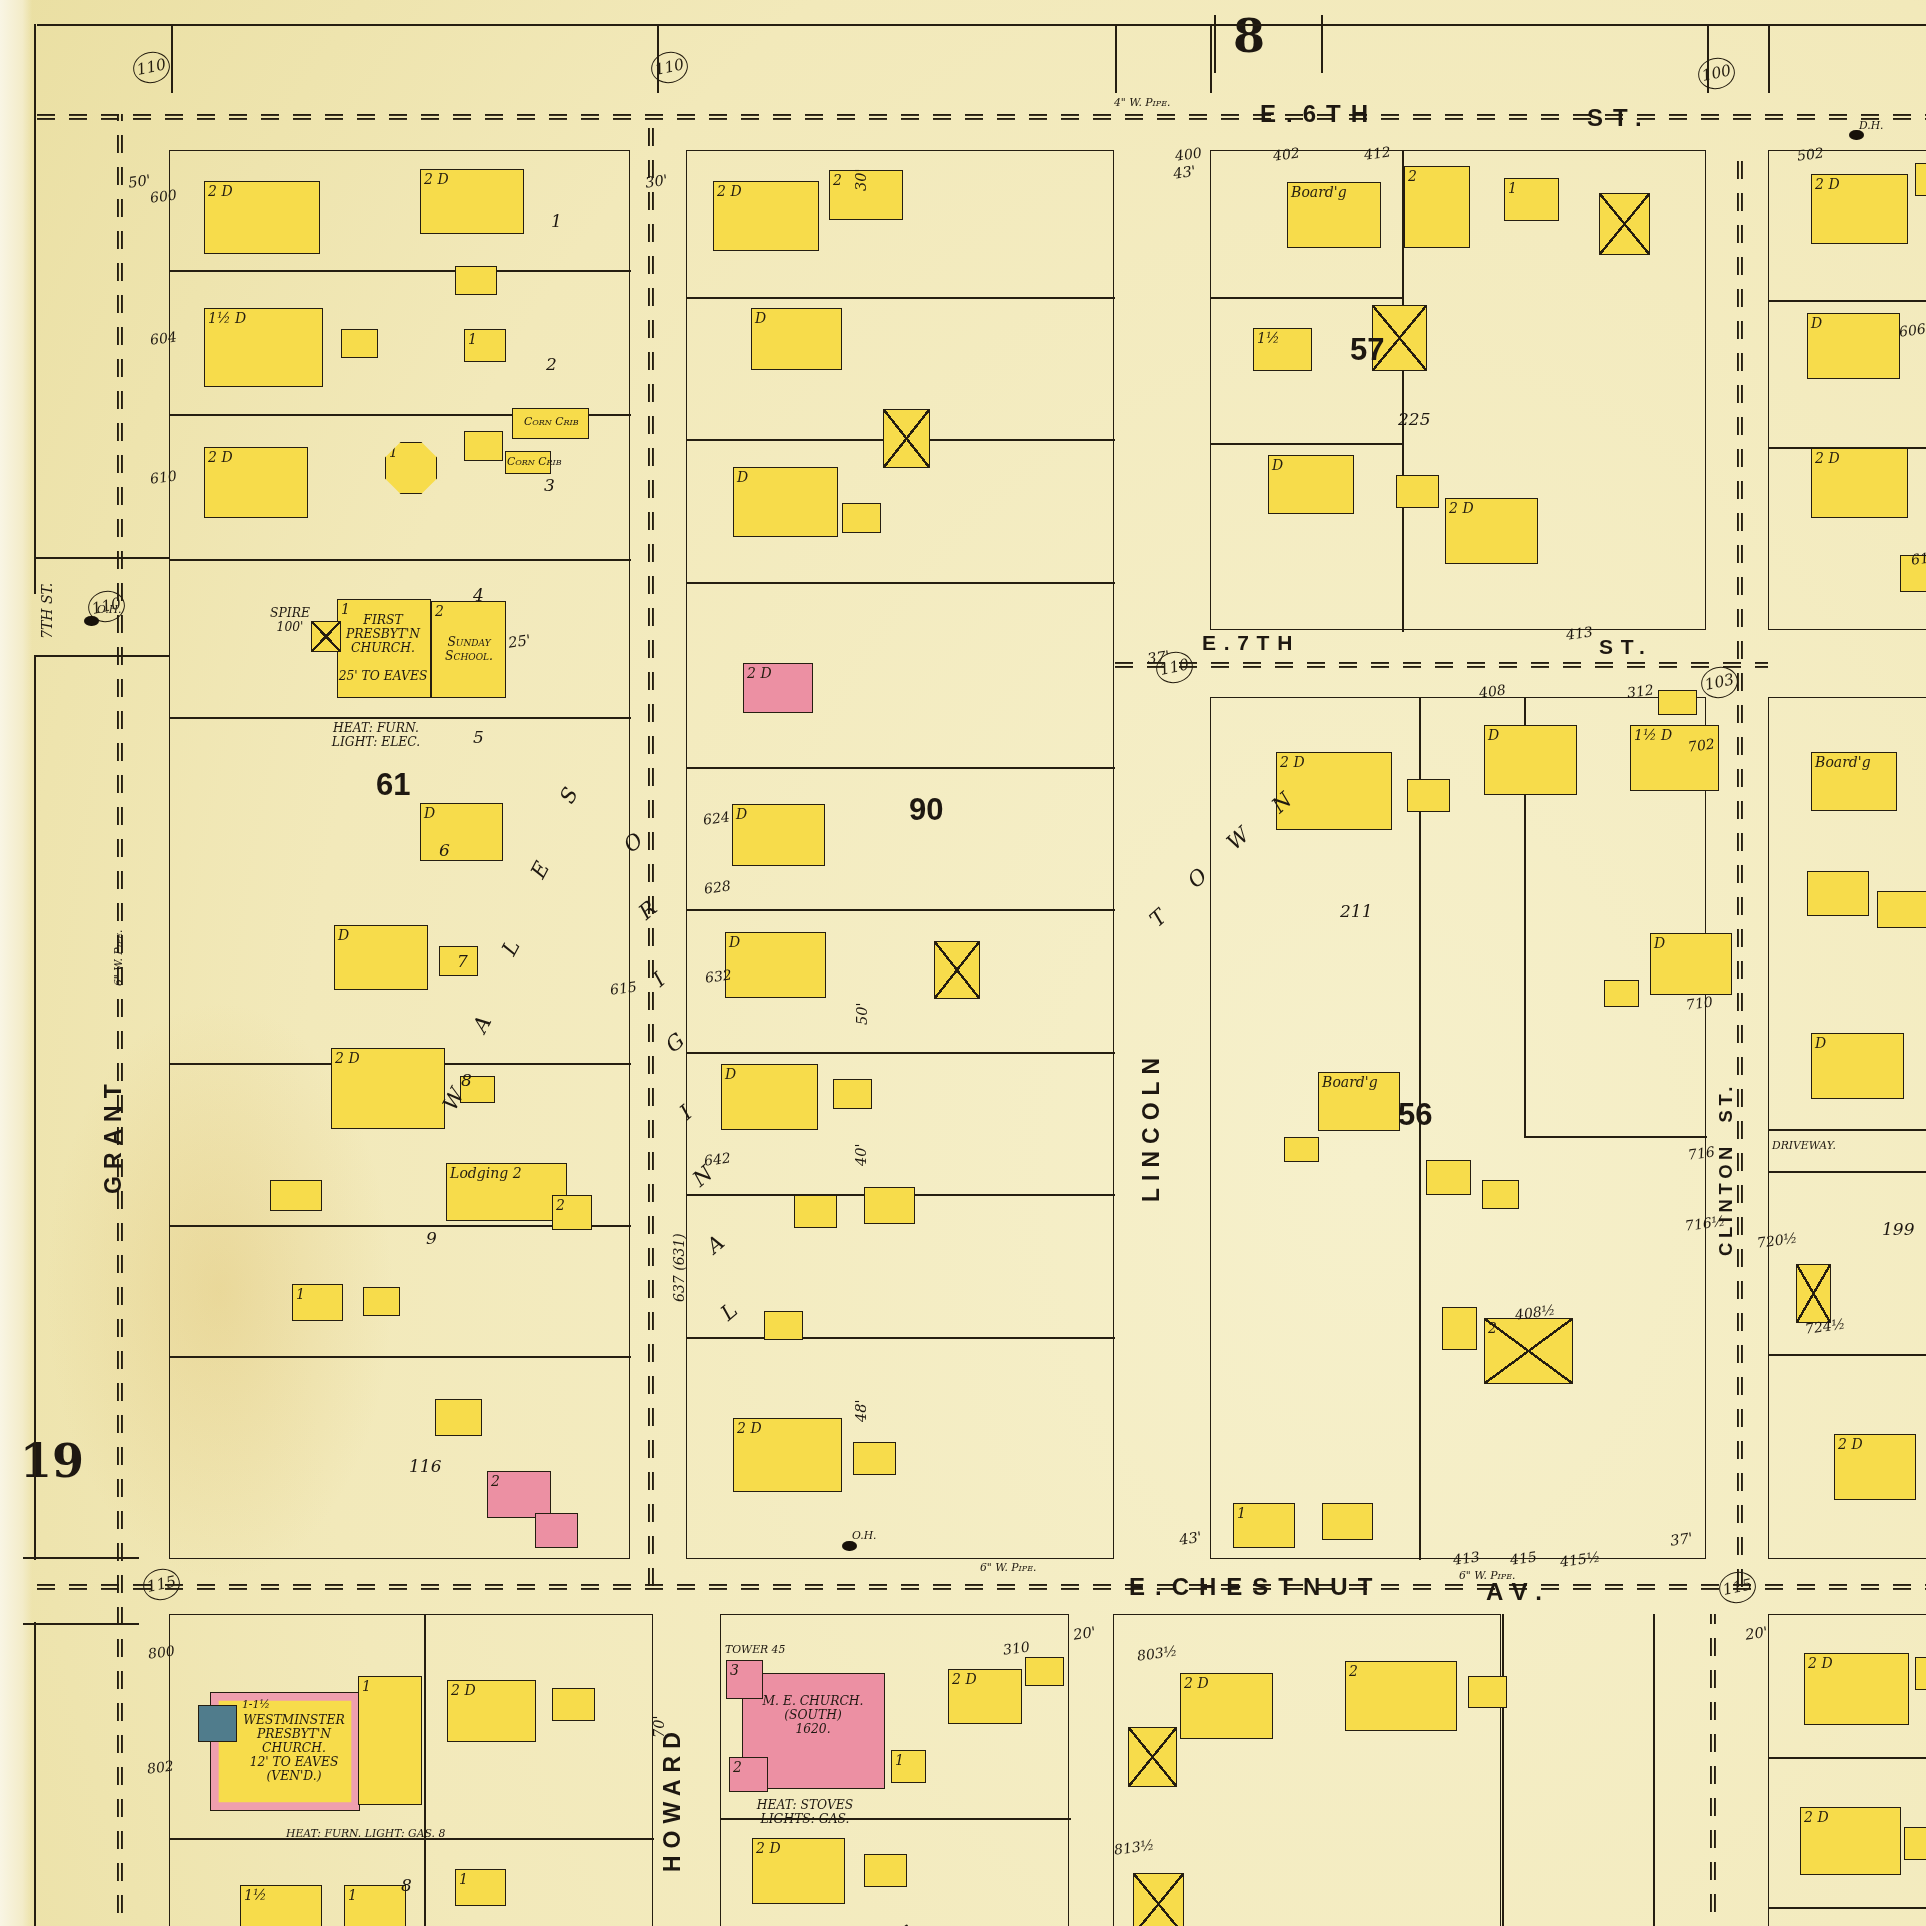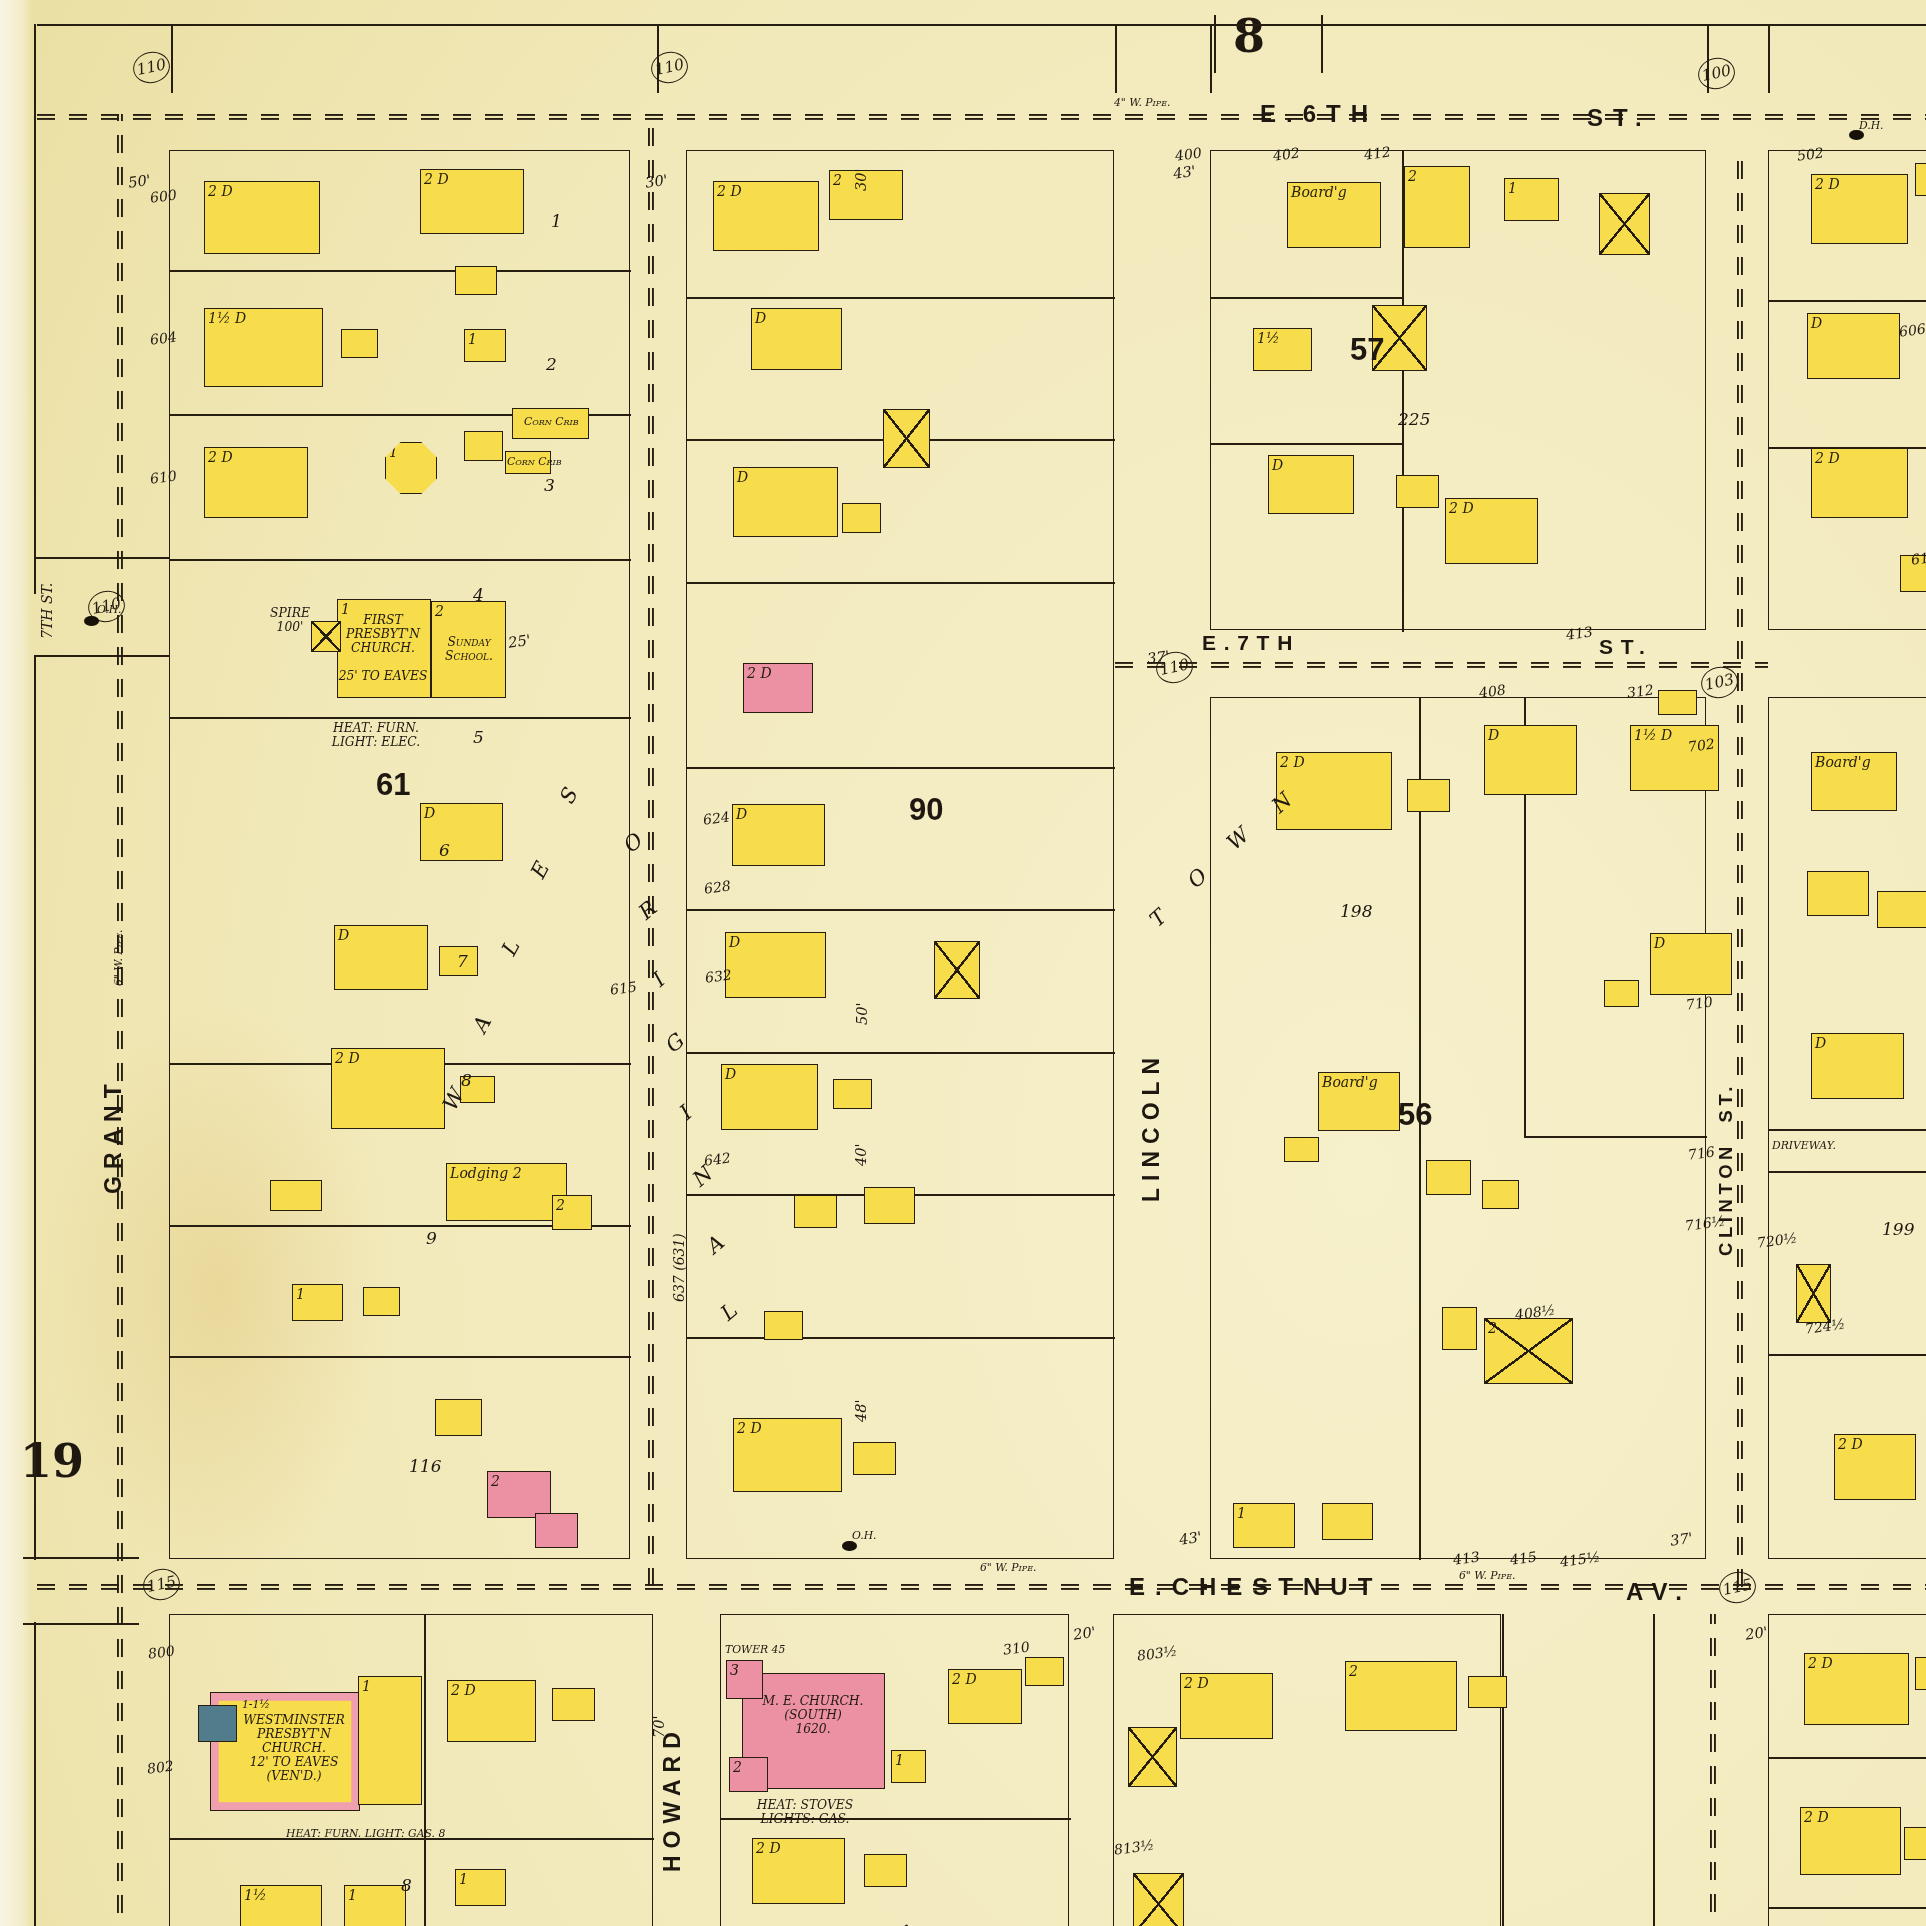--- a/index.html
+++ b/index.html
@@ -344,21 +344,21 @@
     <div class="b by" style="left: 1915px; top: 1657px; width: 45px; height: 33px;"></div>
     <div class="b by" style="left: 1800px; top: 1807px; width: 101px; height: 68px;">
       <span class="bl">2 D</span>
     </div>
     <div class="b by" style="left: 1904px; top: 1827px; width: 43px; height: 33px;"></div>
     <div class="tx sl" style="left: 1260px; top: 101px;">E.6TH</div>
     <div class="tx sl" style="left: 1587px; top: 105px;">ST.</div>
     <div class="tx sl2" style="left: 1202px; top: 632px;">E.7TH</div>
     <div class="tx sl2" style="left: 1599px; top: 636px;">ST.</div>
     <div class="tx sl" style="left: 1129px; top: 1574px;">E.CHESTNUT</div>
-    <div class="tx sl" style="left: 1626px; top: 1579px;">AV.</div>
+    <div class="tx sl" style="left: 1486px; top: 1579px;">AV.</div>
     <div class="tx slv" style="left: 101px; top: 1194px;">GRANT</div>
     <div class="tx slv" style="left: 1139px; top: 1202px;">LINCOLN</div>
     <div class="tx slv2" style="left: 1716px; top: 1256px;">CLINTON  ST.</div>
     <div class="tx slv" style="left: 660px; top: 1872px;">HOWARD</div>
     <div class="tx slv3" style="left: 39px; top: 639px;">7TH ST.</div>
     <div class="tx bn" style="left: 376px; top: 769px;">61</div>
     <div class="tx bn" style="left: 909px; top: 794px;">90</div>
     <div class="tx bn" style="left: 1350px; top: 334px;">57</div>
     <div class="tx bn" style="left: 1398px; top: 1099px;">56</div>
     <div class="tx lot" style="left: 551px; top: 211px;">1</div>
@@ -366,21 +366,21 @@
     <div class="tx lot" style="left: 544px; top: 475px;">3</div>
     <div class="tx lot" style="left: 473px; top: 585px;">4</div>
     <div class="tx lot" style="left: 473px; top: 727px;">5</div>
     <div class="tx lot" style="left: 439px; top: 840px;">6</div>
     <div class="tx lot" style="left: 457px; top: 951px;">7</div>
     <div class="tx lot" style="left: 461px; top: 1070px;">8</div>
     <div class="tx lot" style="left: 426px; top: 1228px;">9</div>
     <div class="tx lot" style="left: 409px; top: 1456px;">116</div>
     <div class="tx lot" style="left: 401px; top: 1875px;">8</div>
     <div class="tx lot" style="left: 1398px; top: 409px;">225</div>
-    <div class="tx lot" style="left: 1340px; top: 901px;">198</div>
+    <div class="tx lot" style="left: 1340px; top: 901px;">211</div>
     <div class="tx lot" style="left: 1882px; top: 1219px;">199</div>
     <div class="tx hn" style="left: 149px; top: 190px;">600</div>
     <div class="tx hn" style="left: 149px; top: 332px;">604</div>
     <div class="tx hn" style="left: 149px; top: 471px;">610</div>
     <div class="tx hn" style="left: 1174px; top: 148px;">400</div>
     <div class="tx hn" style="left: 1272px; top: 148px;">402</div>
     <div class="tx hn" style="left: 1363px; top: 147px;">412</div>
     <div class="tx hn" style="left: 1796px; top: 148px;">502</div>
     <div class="tx hn" style="left: 1565px; top: 627px;">413</div>
     <div class="tx hn" style="left: 1478px; top: 685px;">408</div>

